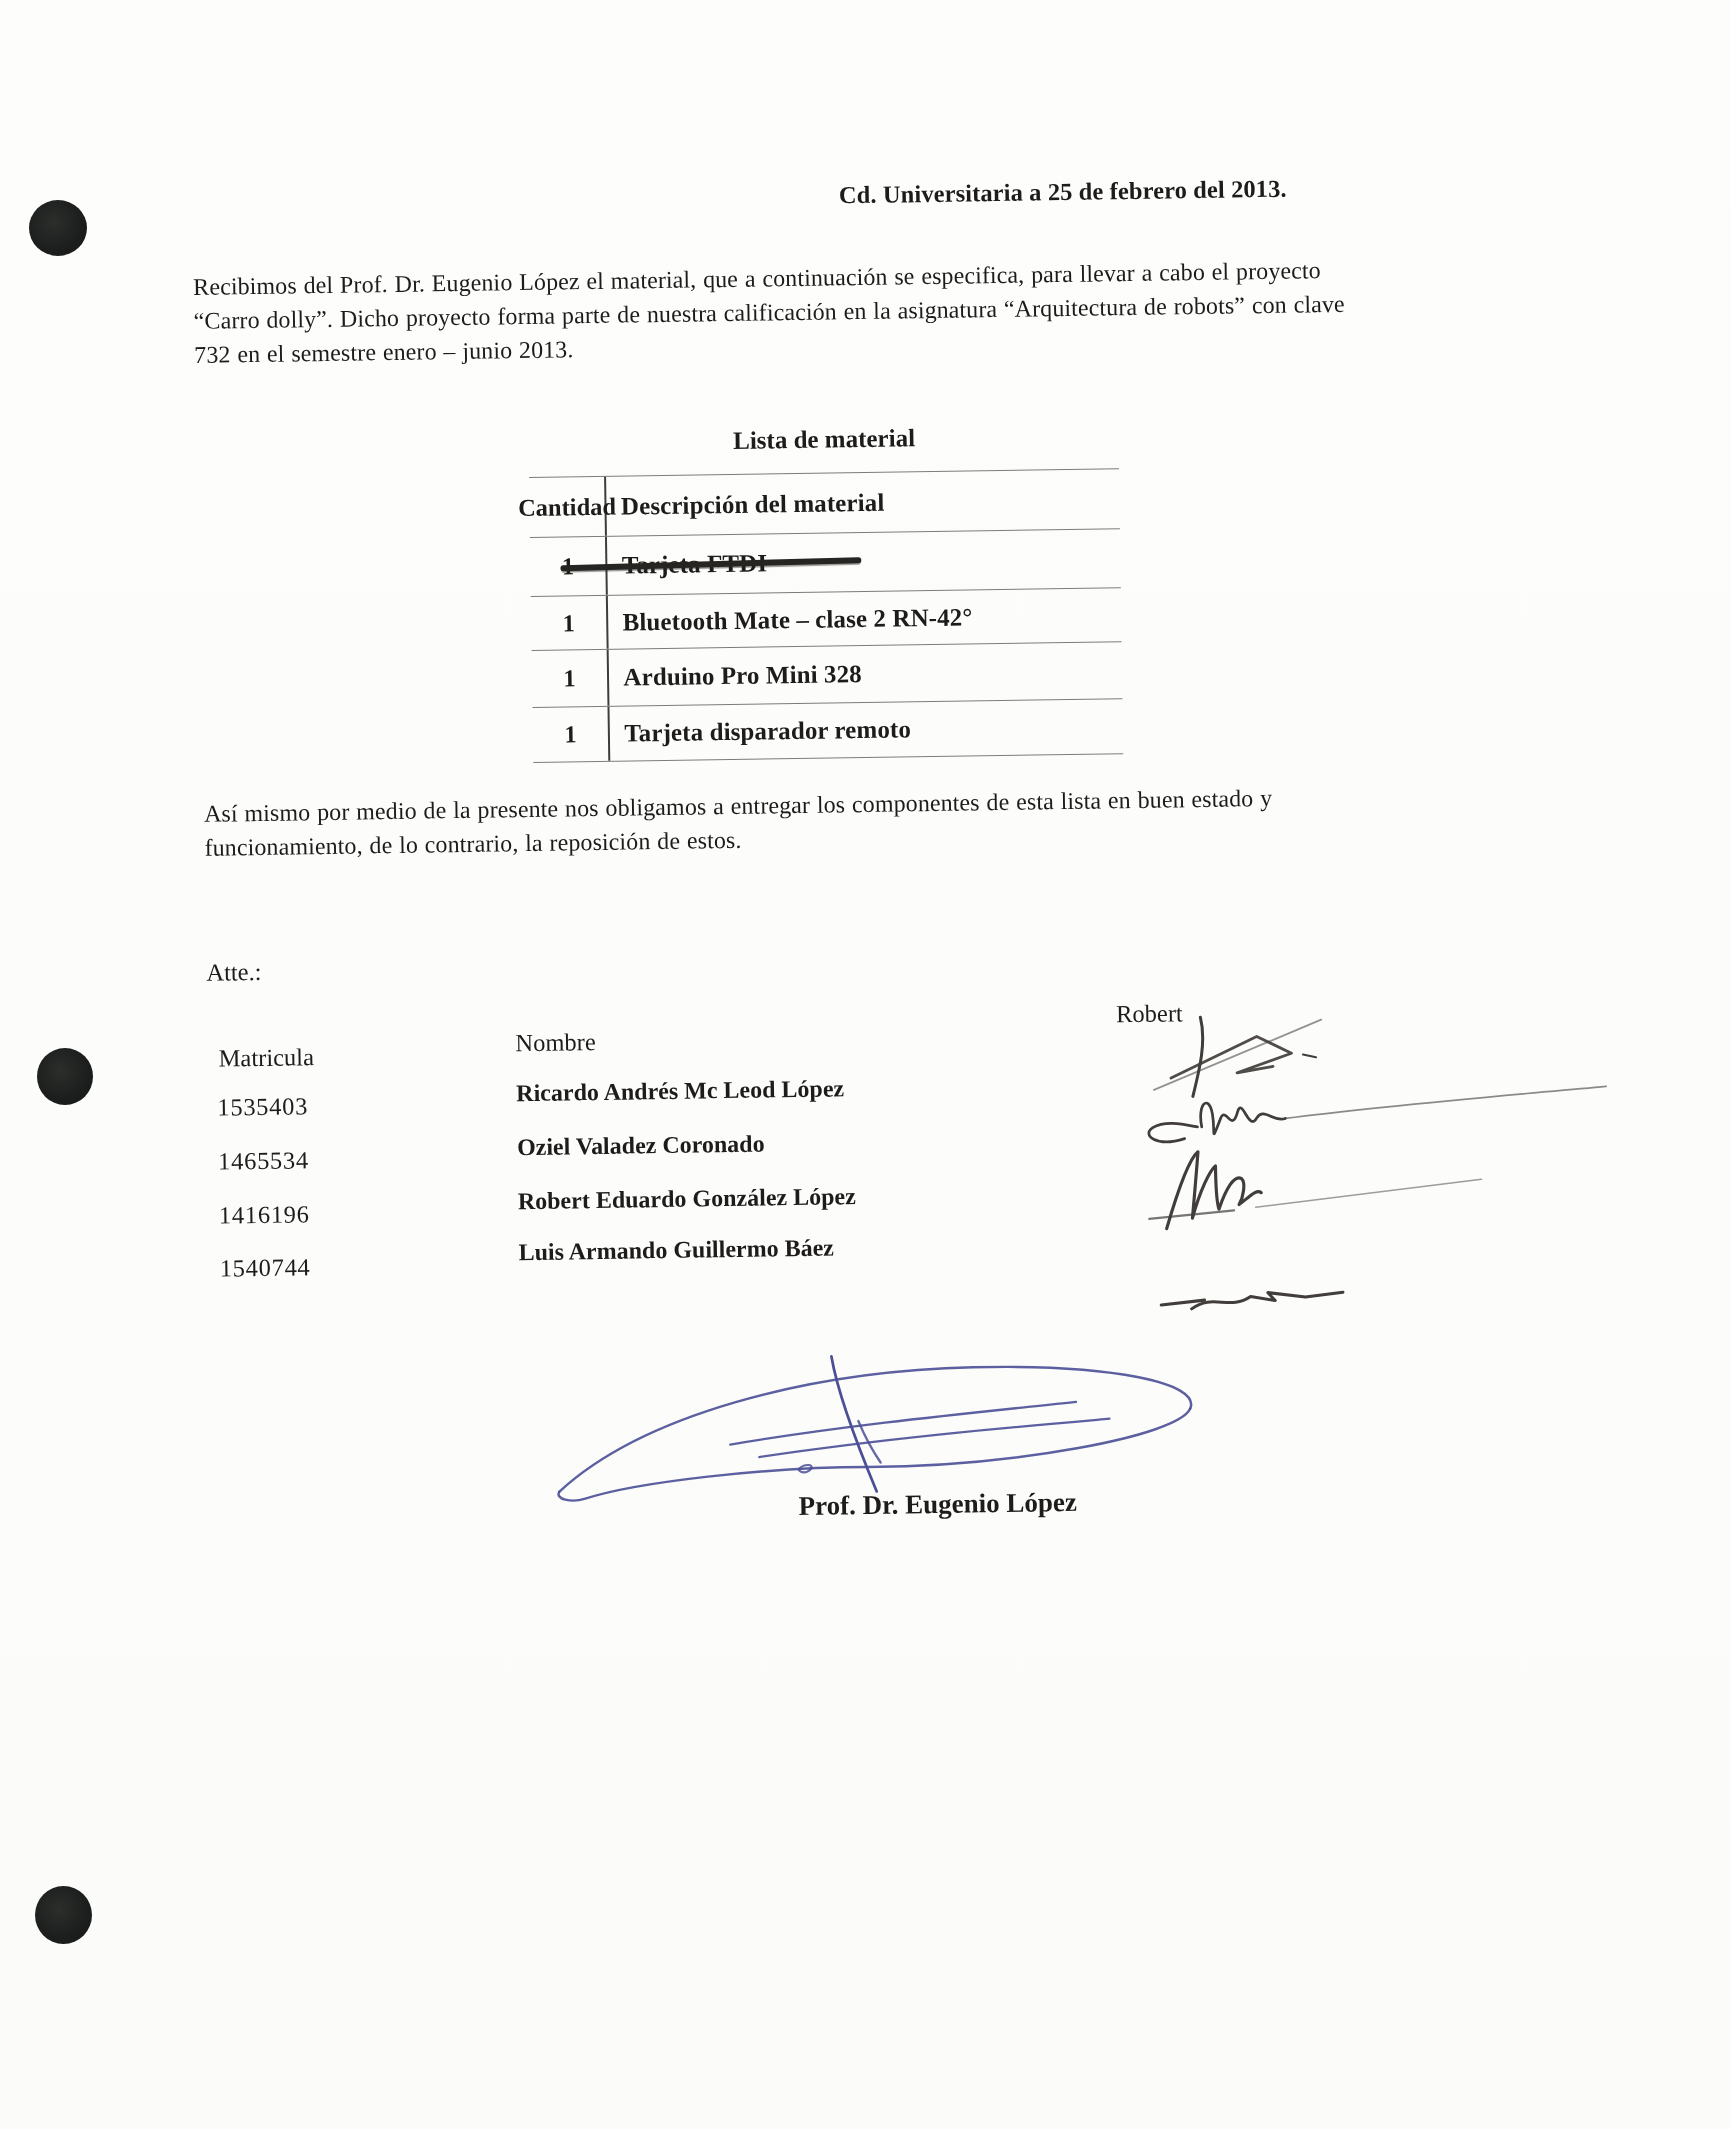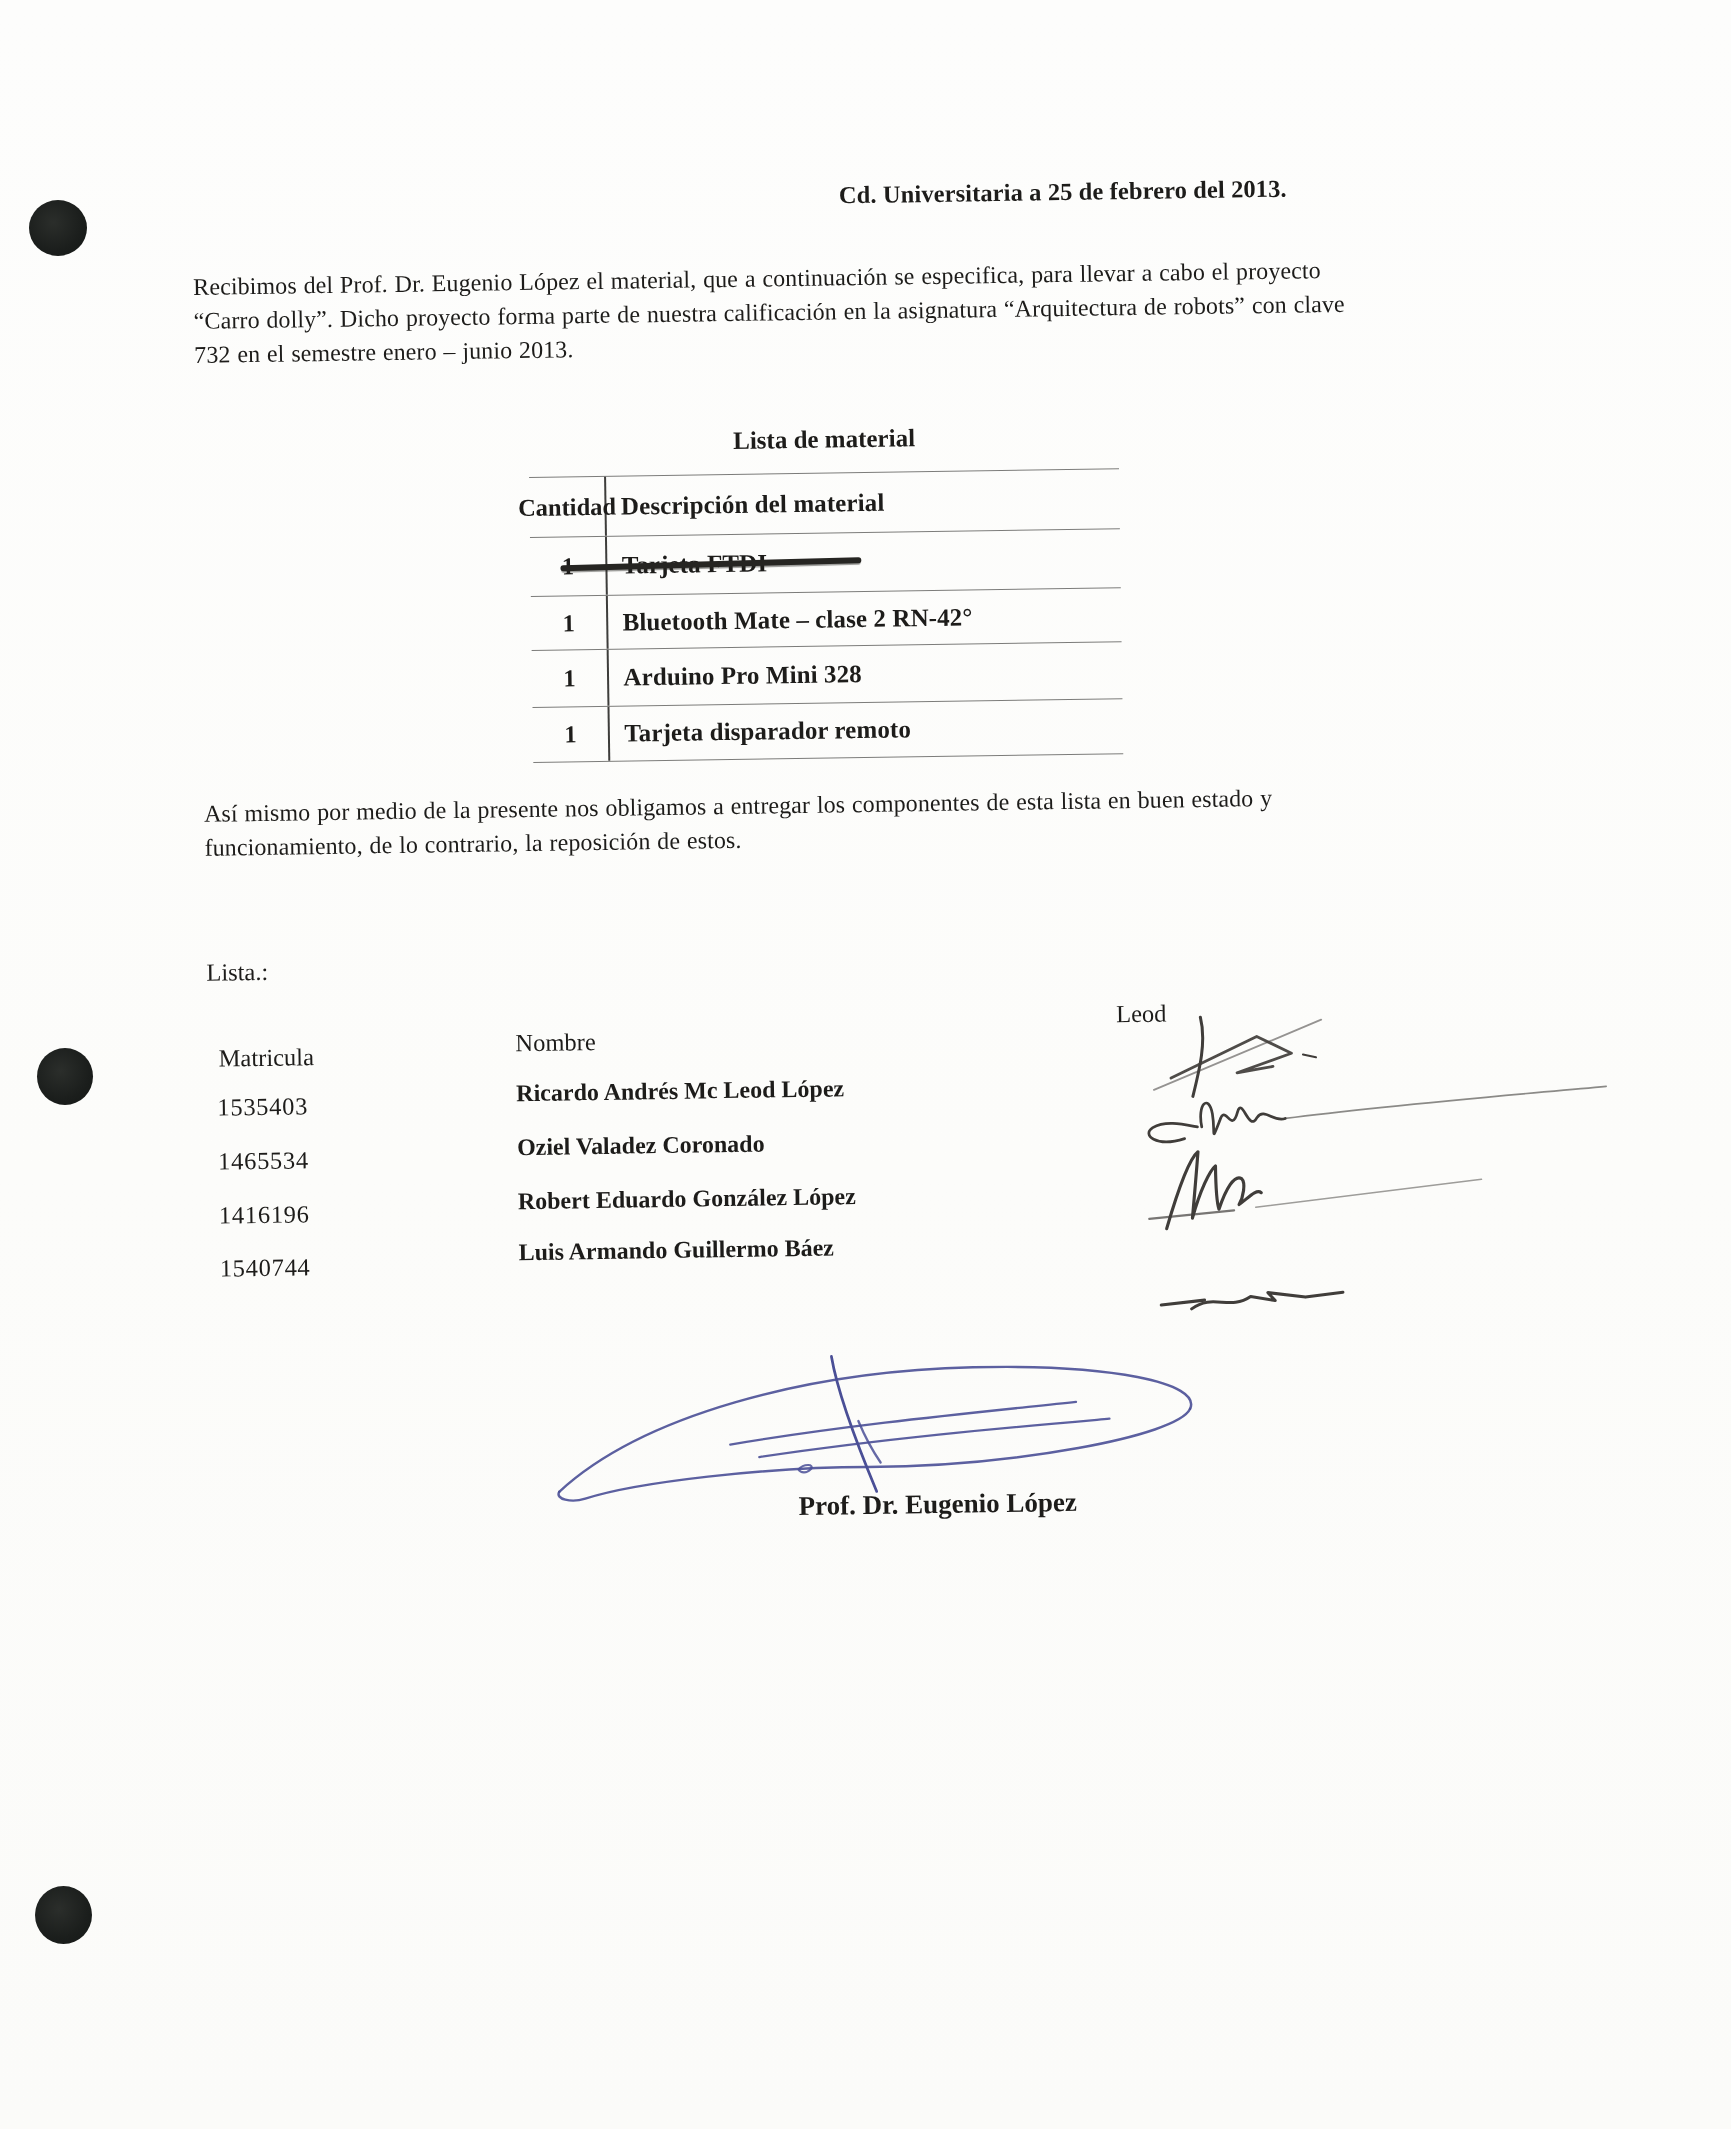--- a/index.html
+++ b/index.html
@@ -110,25 +110,25 @@
       <div class="mt-cell-desc">Arduino Pro Mini 328</div>
     </div>
     <div class="mt-row r3">
       <div class="mt-cell-qty">1</div>
       <div class="mt-cell-desc">Tarjeta disparador remoto</div>
     </div>
   </div>
 
   <div class="abs para para-obligation">Así mismo por medio de la presente nos obligamos a entregar los componentes de esta lista en buen estado y funcionamiento, de lo contrario, la reposición de estos.</div>
 
-  <div class="abs atte">Lista.:</div>
+  <div class="abs atte">Atte.:</div>
 
   <div class="abs col-header" style="left:218px;top:1035px;">Matricula</div>
   <div class="abs col-header" style="left:515px;top:1024px;">Nombre</div>
-  <div class="abs col-header" style="left:1116px;top:1004px;">Leod</div>
+  <div class="abs col-header" style="left:1116px;top:1004px;">Robert</div>
 
   <div class="abs sig-number" style="left:216px;top:1084px;">1535403</div>
   <div class="abs sig-number" style="left:216px;top:1138px;">1465534</div>
   <div class="abs sig-number" style="left:216px;top:1192px;">1416196</div>
   <div class="abs sig-number" style="left:216px;top:1245px;">1540744</div>
 
   <div class="abs sig-name" style="left:515px;top:1075px;">Ricardo Andrés Mc Leod López</div>
   <div class="abs sig-name" style="left:515px;top:1129px;">Oziel Valadez Coronado</div>
   <div class="abs sig-name" style="left:515px;top:1183px;">Robert Eduardo González López</div>
   <div class="abs sig-name" style="left:515px;top:1234px;">Luis Armando Guillermo Báez</div>

